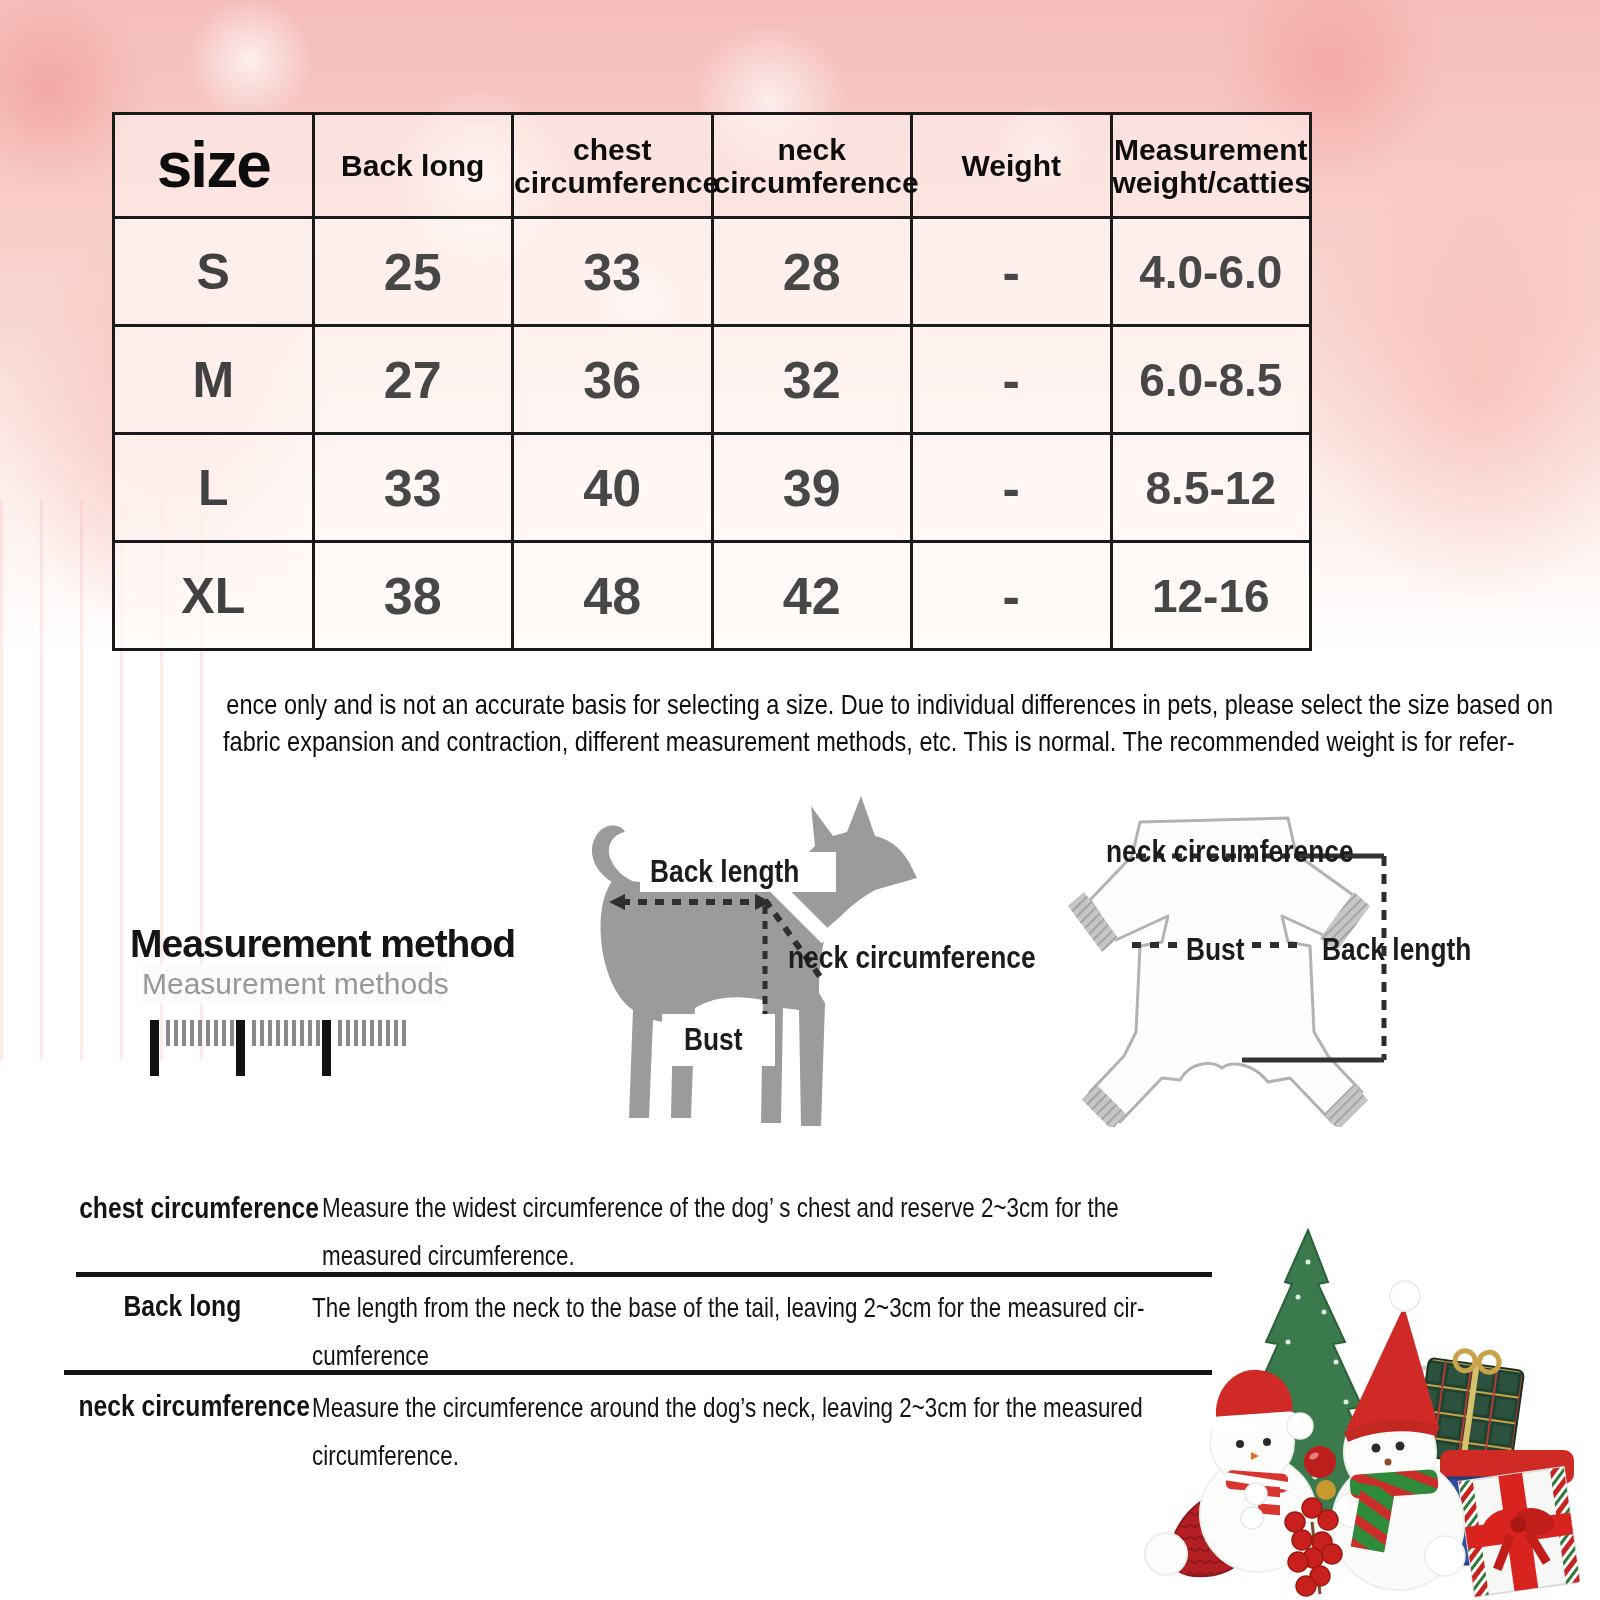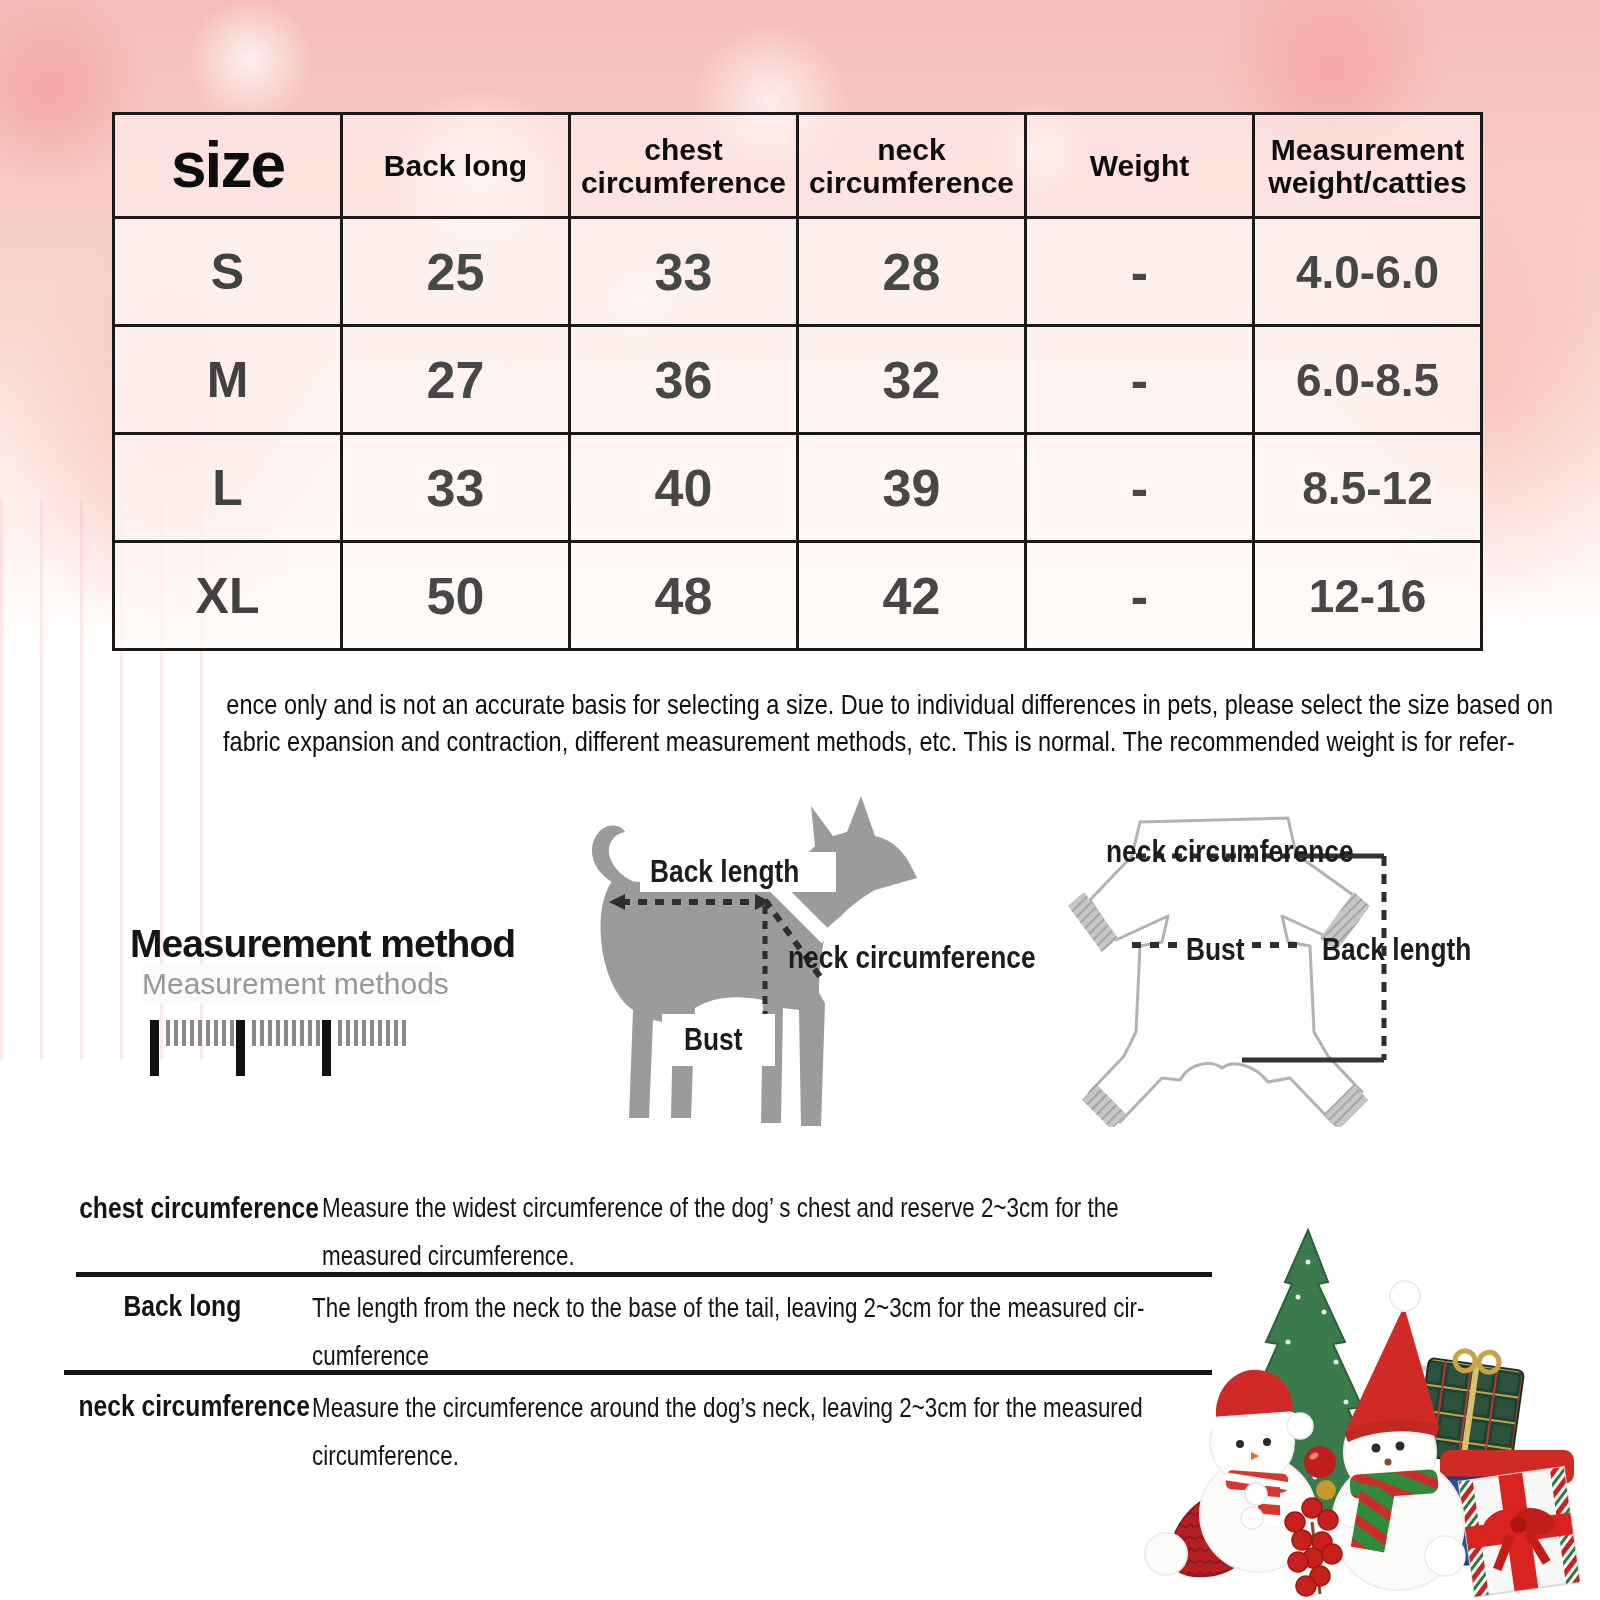--- a/index.html
+++ b/index.html
@@ -14,21 +14,21 @@
       radial-gradient(70px 70px at 1040px 150px, rgba(255,255,255,.55), rgba(255,255,255,0) 70%),
       radial-gradient(60px 60px at 640px 300px, rgba(255,255,255,.6), rgba(255,255,255,0) 70%),
       radial-gradient(160px 160px at 1330px 70px, rgba(242,148,148,.55), rgba(242,148,148,0) 72%),
       radial-gradient(140px 140px at 50px 90px, rgba(238,140,140,.5), rgba(238,140,140,0) 72%),
       radial-gradient(220px 280px at 170px 430px, rgba(248,186,182,.75), rgba(248,186,182,0) 75%),
       radial-gradient(240px 300px at 1480px 380px, rgba(247,178,172,.6), rgba(247,178,172,0) 75%),
       linear-gradient(180deg,#f5bdba 0%,#f7c9c4 18%,#f9d6d0 38%,#fdeeea 58%,#ffffff 78%);}
   .bg-streaks{position:absolute;left:0;top:500px;width:240px;height:560px;opacity:.45;
     background:repeating-linear-gradient(90deg, rgba(244,170,166,.55) 0 3px, rgba(0,0,0,0) 3px 40px);}
   
-  table.size-table{position:absolute;left:112px;top:112px;width:1371px;height:537px;
+  table.size-table{position:absolute;left:112px;top:112px;width:1200px;height:537px;
     border-collapse:collapse;table-layout:fixed;}
   .size-table th,.size-table td{border:3px solid #1a1a1a;text-align:center;vertical-align:middle;padding:0;}
   .size-table th{background:rgba(255,243,240,.6);font-weight:bold;font-size:30px;line-height:1.1;color:#0d0d0d;}
   .size-table th.size-th{font-size:64px;letter-spacing:-2px;}
   .size-table td{background:rgba(255,249,247,.75);color:#474747;font-weight:bold;font-size:52px;}
   .size-table tr{height:108px;}
   .size-table tr.hdr{height:104px;}
   .size-table td.sz{font-size:50px;color:#414141;}
   .size-table td.rec{font-size:46px;}
   
@@ -89,21 +89,21 @@
     <tr>
       <td class="sz">L</td>
       <td>33</td>
       <td>40</td>
       <td>39</td>
       <td>-</td>
       <td class="rec">8.5-12</td>
     </tr>
     <tr>
       <td class="sz">XL</td>
-      <td>50</td>
+      <td>38</td>
       <td>48</td>
       <td>42</td>
       <td>-</td>
       <td class="rec">12-16</td>
     </tr>
   </tbody>
     </table>
 
   <div class="note">
     <div><span>ence only and is not an accurate basis for selecting a size. Due to individual differences in pets, please select the size based on</span></div>

